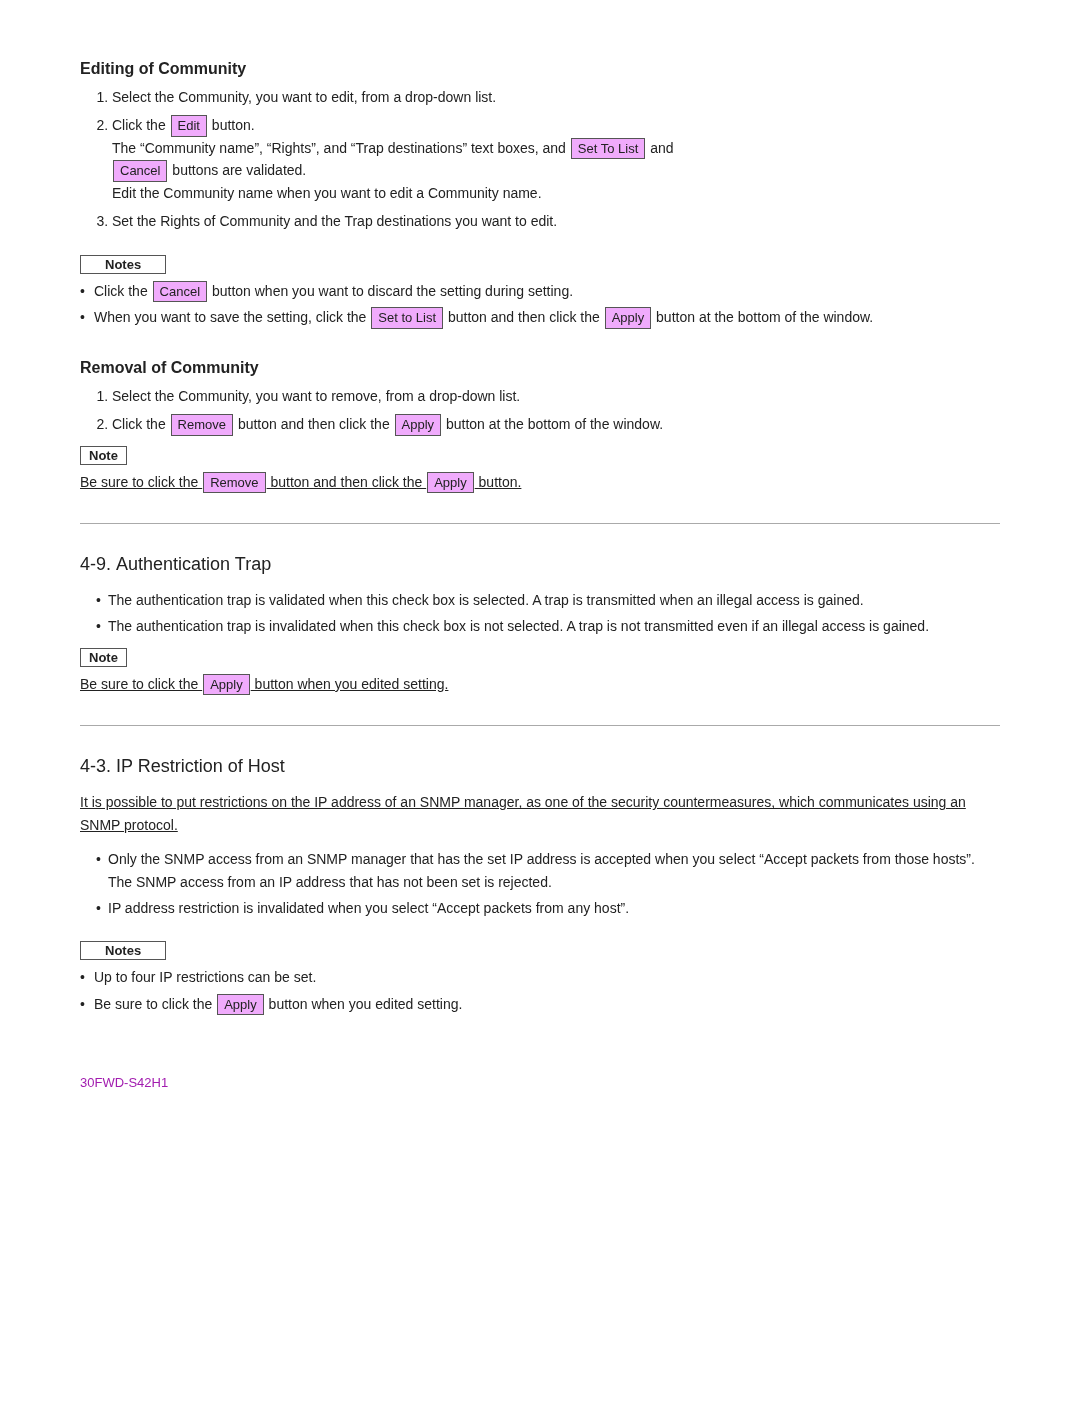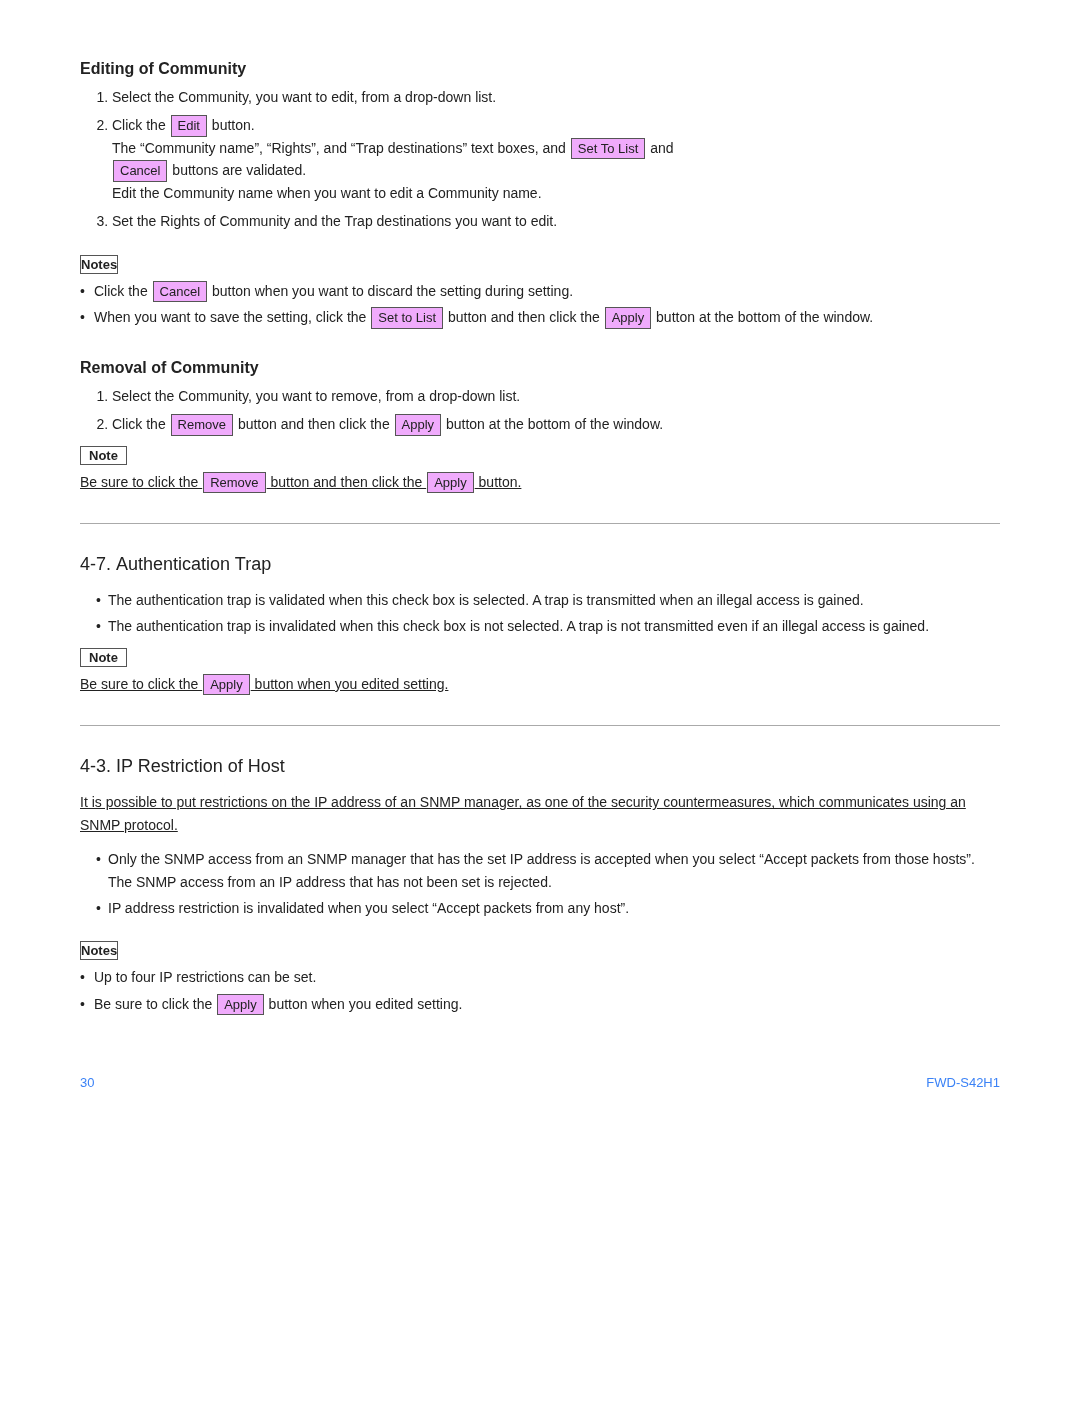--- a/index.html
+++ b/index.html
@@ -60,21 +60,21 @@
       border: 1px solid #555;
       padding: 0px 6px;
       font-size: 13px;
       background: #f0abfc;
       margin: 0 1px;
       line-height: 1.5;
     }
     .notes-box {
       border: 1px solid #555;
       display: inline-block;
-      padding: 1px 0;
+      padding: 1px 24px;
       font-size: 13px;
       font-weight: bold;
       margin-bottom: 6px;
       margin-top: 12px;
     }
     .note-box {
       border: 1px solid #555;
       display: inline-block;
       padding: 1px 8px;
       font-size: 13px;
@@ -111,24 +111,24 @@
       font-weight: normal;
       margin-bottom: 14px;
       border-bottom: none;
     }
     .intro-text {
       margin-bottom: 12px;
       line-height: 1.6;
     }
     .page-footer {
       display: flex;
-      justify-content: space-between;
+      justify-content: flex-start;
       margin-top: 60px;
       font-size: 13px;
-      color: #3b82f6;
+      color: #a21caf;
     }
     p {
       line-height: 1.6;
       margin-bottom: 8px;
       text-decoration: underline;
     }
   </style>
 </head>
 <body>
 
@@ -177,21 +177,21 @@
       <p>
         <span>Be sure to click the </span><span class="btn-inline">Remove</span><span> button and then click the </span><span class="btn-inline">Apply</span><span> button.</span>
       </p>
     </div>
   </div>
 
   <div class="section-divider"></div>
 
   <div class="section-block">
     <h2 class="section-heading">
-      <span>4-7.</span>&nbsp;<span>Authentication Trap</span>
+      <span>4-9.</span>&nbsp;<span>Authentication Trap</span>
     </h2>
 
 
     <ul class="bullet-list">
       <li>The authentication trap is validated when this check box is selected.  A trap is transmitted when an illegal access is gained.</li>
       <li>The authentication trap is invalidated when this check box is not selected.  A trap is not transmitted even if an illegal access is gained.</li>
     </ul>
 
     <div class="notes-section">
       <div class="note-box">Note</div>

